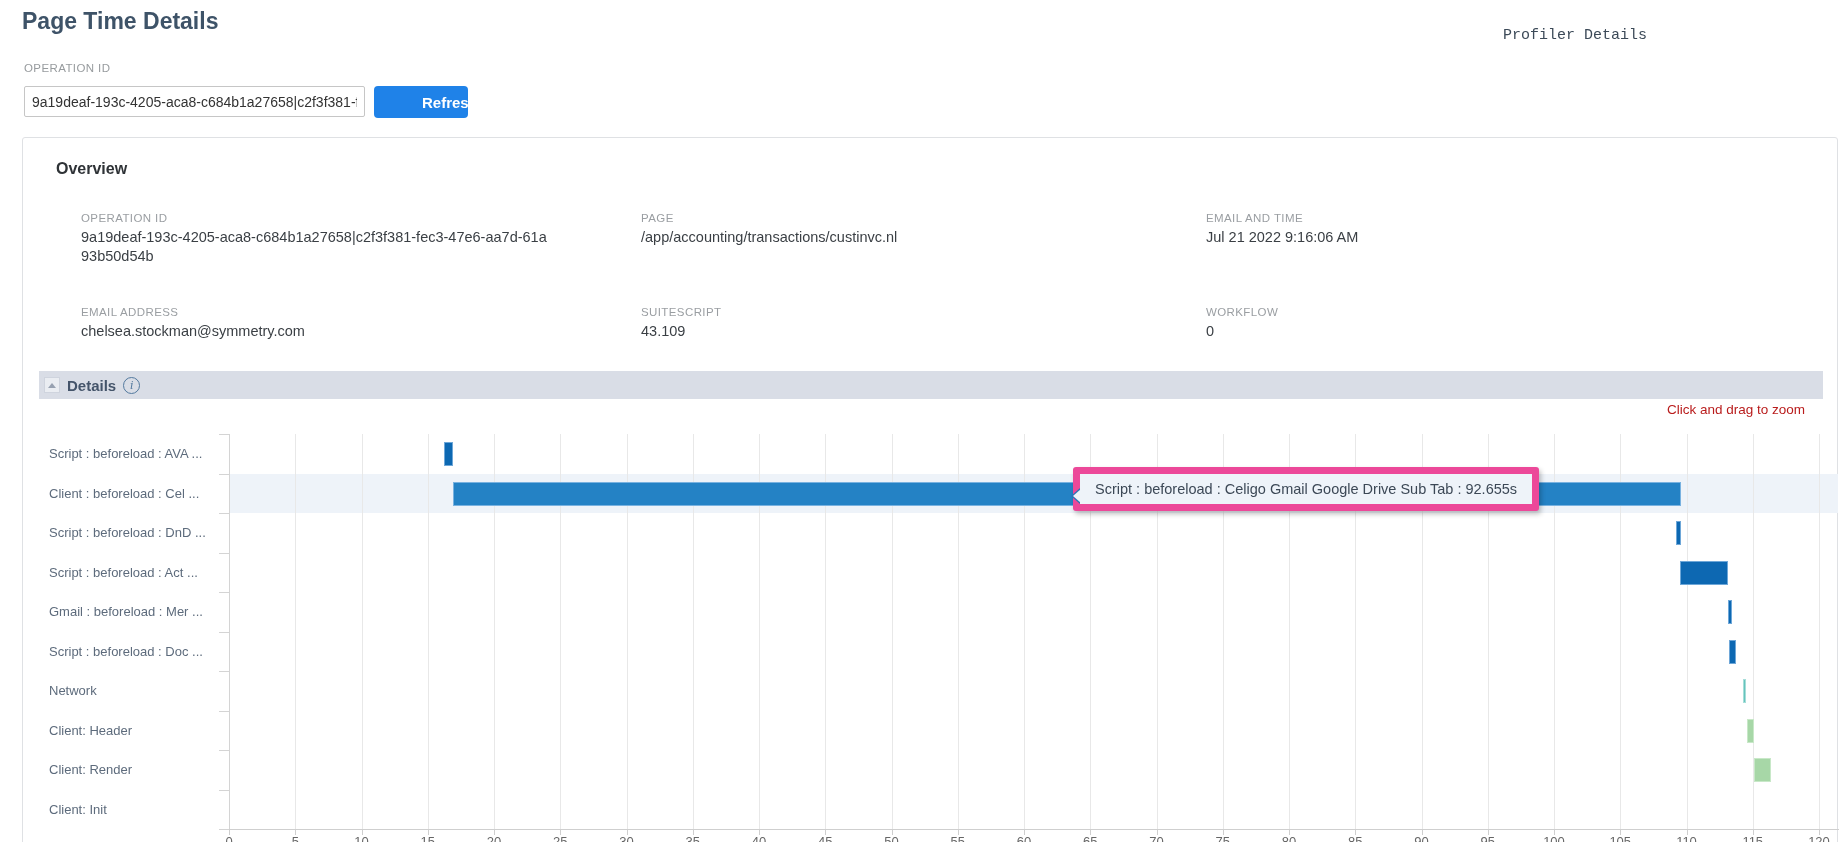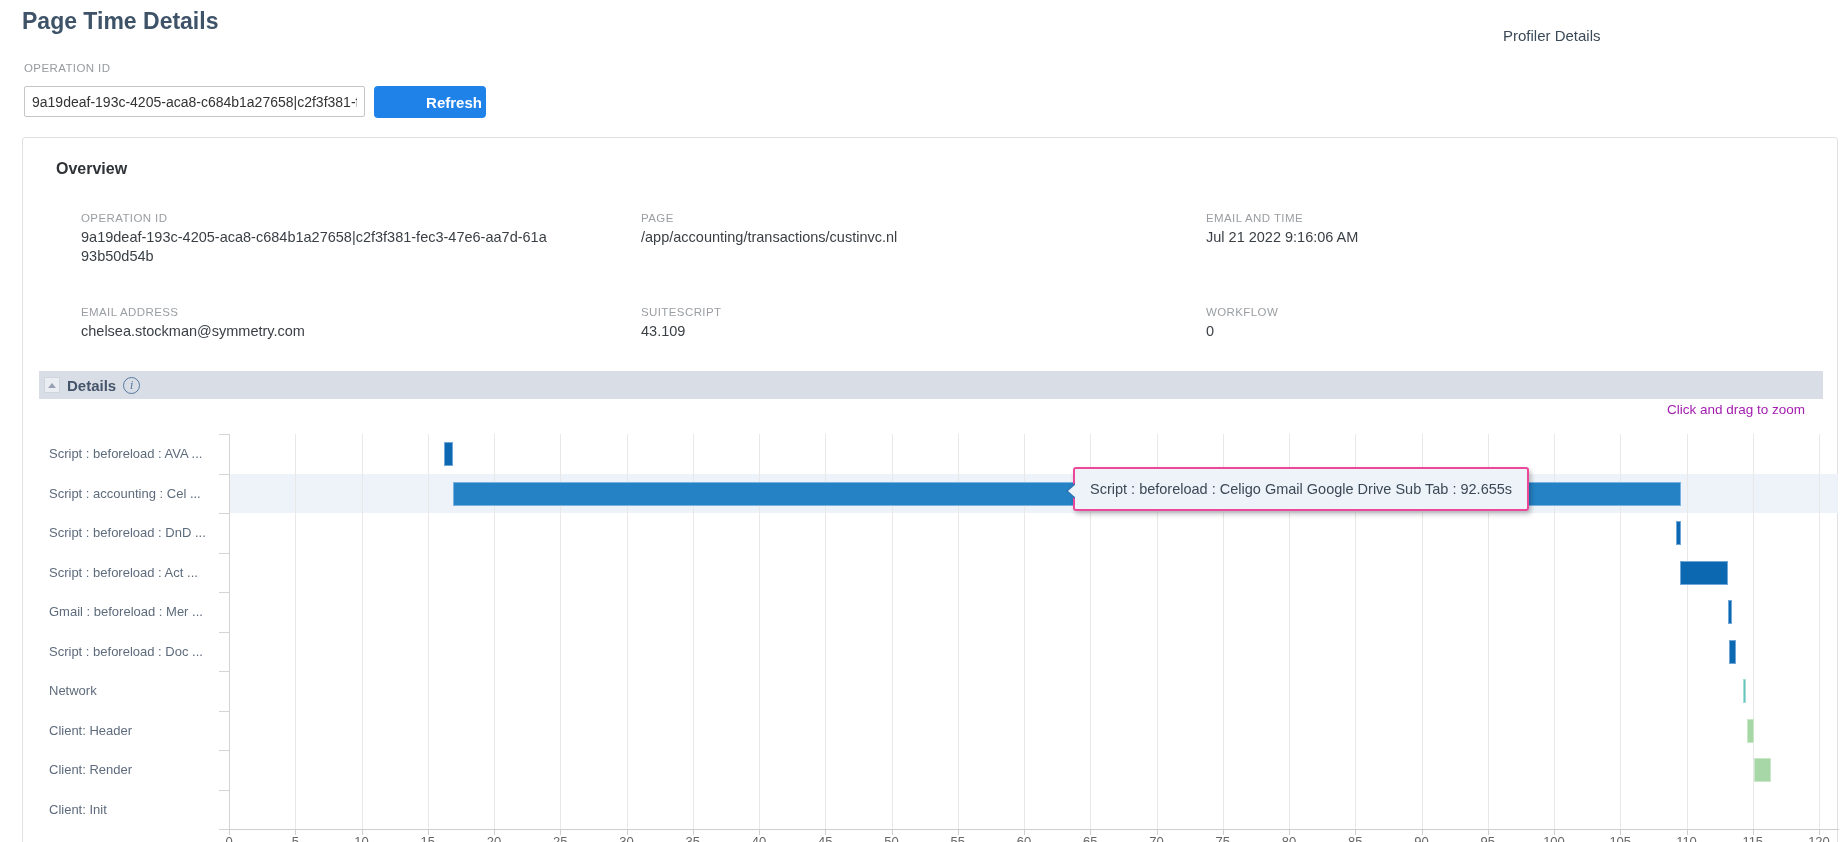--- a/index.html
+++ b/index.html
@@ -11,35 +11,35 @@
   }
   body{ position:relative; }
 
   
   .page-title{
     position:absolute; left:22px; top:8px;
     font-size:23px; font-weight:bold; color:#3e5368;
   }
   .profiler-link{
     position:absolute; left:1503px; top:27px;
-    font-size:15px; color:#3c4a58; cursor:pointer;
+    font-size:15px; color:#3c4a58; cursor:pointer;font-family:Liberation Mono, monospace;
   }
   .op-label{
     position:absolute; left:24px; top:62px;
     font-size:11.5px; color:#979b9e; letter-spacing:.4px;
   }
   .op-input{
     position:absolute; left:24px; top:86px; width:341px; height:31px;
     border:1px solid #c6c6c6; border-radius:2px;
     font-family:"Liberation Sans", sans-serif;
     font-size:14px; color:#333; padding:0 7px;
     white-space:nowrap; overflow:hidden;
   }
   .refresh-btn{
-    position:absolute; left:374px; top:86px; height:32px; width:112px;
+    position:absolute; left:374px; top:86px; height:32px; width:94px;
     background:#1f82e8; color:#fff; border:none; border-radius:4px;
     font-family:"Liberation Sans", sans-serif;
     font-size:15px; font-weight:bold; cursor:pointer;padding-left:48px;
   }
 
   
   .card{
     position:absolute; left:22px; top:137px; width:1816px; height:760px;
     background:#fff; border:1px solid #dfe1e4; border-radius:3px;
   }
@@ -75,21 +75,21 @@
   }
   .tl-title{ font-size:15px; font-weight:bold; color:#44546a; }
   .info-icon{
     width:17px; height:17px; border:1.5px solid #53799e; border-radius:50%;
     color:#53799e; font-size:11px; font-style:italic;
     font-family:"DejaVu Serif", serif;
     display:flex; align-items:center; justify-content:center; cursor:pointer;
   }
   .zoom-hint{
     position:absolute; top:264px; right:32px;
-    font-size:13.5px; color:#a21caf;
+    font-size:13.5px; color:#b91c1c;
   }
 
   
   .chart{
     position:absolute; left:16px; top:296px; width:1800px; height:440px;
   }
   .gridline{ position:absolute; top:0; width:1px; height:395px; background:#e8e8e8; }
   .xaxis-line{ position:absolute; left:190px; top:395px; width:1610px; height:1px; background:#cfcfcf; }
   .xtick{ position:absolute; top:395px; width:1px; height:6px; background:#cfcfcf; }
   .yaxis-line{ position:absolute; left:190px; top:0; width:1px; height:395px; background:#d4d4d4; }
@@ -102,21 +102,21 @@
     position:absolute; left:10px; width:175px; height:39.5px;
     display:flex; align-items:center;
     font-size:13px; color:#5d6b7c; white-space:nowrap; overflow:hidden;
   }
   .rowband{ position:absolute; left:191px; width:1608px; height:39.5px; background:#eef3f9; }
   .bar{ position:absolute; height:24px; border-radius:0; }
 
   
   .tooltip{
     position:absolute; left:1034px; top:33px; height:44px;
-    background:#eef3f9; border:2px solid #ec4899; border-radius:3px;
+    background:#eef3f9; border:7px solid #ec4899; border-radius:3px;
     box-shadow:2px 3px 5px rgba(0,0,0,.25);
     display:flex; align-items:center; padding:0 15px;
     font-size:14.5px; color:#3c4856; white-space:nowrap; z-index:5;
   }
   .tooltip::before{
     content:""; position:absolute; left:-9px; top:14px;
     border-top:8px solid transparent; border-bottom:8px solid transparent;
     border-right:9px solid #2e74b6;
   }
   .tooltip::after{
@@ -260,21 +260,21 @@
       <div class="ytick" style="top: 118.5px;"></div>
       <div class="ytick" style="top: 158px;"></div>
       <div class="ytick" style="top: 197.5px;"></div>
       <div class="ytick" style="top: 237px;"></div>
       <div class="ytick" style="top: 276.5px;"></div>
       <div class="ytick" style="top: 316px;"></div>
       <div class="ytick" style="top: 355.5px;"></div>
       <div class="ytick" style="top: 395px;"></div>
       <div class="ylabel" style="top: 0px;">Script : beforeload : AVA ...</div>
       <div class="bar" style="left: 404.65px; width: 9.275px; top: 8px; background: rgb(13, 104, 178); border: 1px solid rgb(110, 167, 216);"></div>
-      <div class="ylabel" style="top: 39.5px;">Script : accounting : Cel ...</div>
+      <div class="ylabel" style="top: 39.5px;">Client : beforeload : Cel ...</div>
       <div class="bar" style="left: 413.925px; width: 1227.74px; top: 47.5px; background: rgb(36, 130, 197); border: 1px solid rgb(121, 178, 224);"></div>
       <div class="ylabel" style="top: 79px;">Script : beforeload : DnD ...</div>
       <div class="bar" style="left: 1636.9px; width: 5.3px; top: 87px; background: rgb(13, 104, 178); border: 1px solid rgb(110, 167, 216);"></div>
       <div class="ylabel" style="top: 118.5px;">Script : beforeload : Act ...</div>
       <div class="bar" style="left: 1640.88px; width: 47.7px; top: 126.5px; background: rgb(13, 104, 178); border: 1px solid rgb(110, 167, 216);"></div>
       <div class="ylabel" style="top: 158px;">Gmail : beforeload : Mer ...</div>
       <div class="bar" style="left: 1688.57px; width: 3.975px; top: 166px; background: rgb(13, 104, 178); border: 1px solid rgb(110, 167, 216);"></div>
       <div class="ylabel" style="top: 197.5px;">Script : beforeload : Doc ...</div>
       <div class="bar" style="left: 1689.9px; width: 6.625px; top: 205.5px; background: rgb(13, 104, 178); border: 1px solid rgb(110, 167, 216);"></div>
       <div class="ylabel" style="top: 237px;">Network</div>

